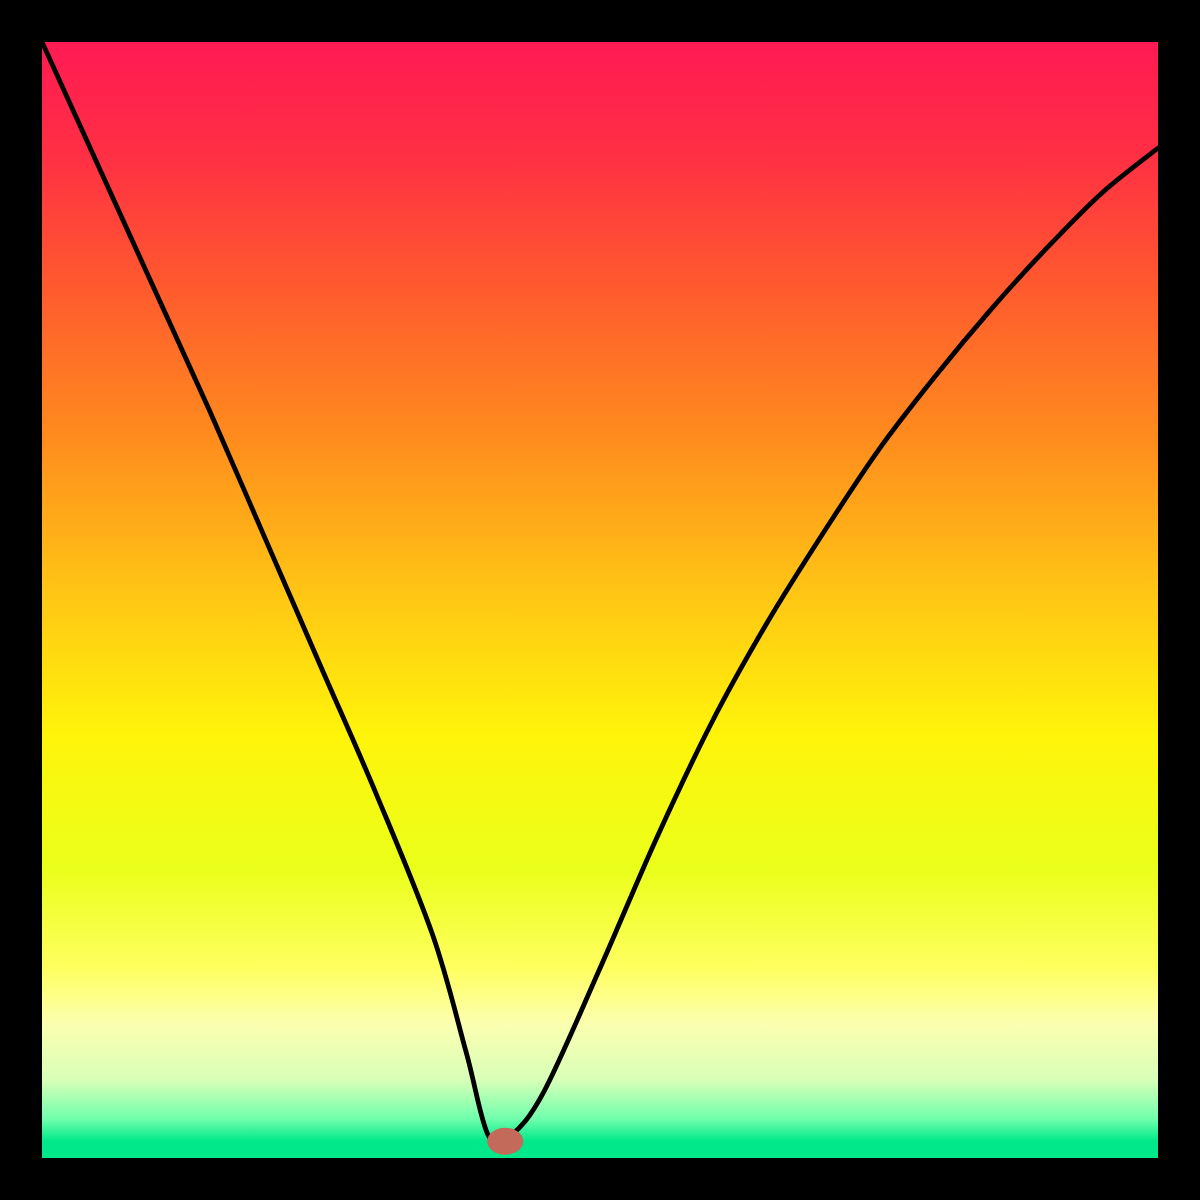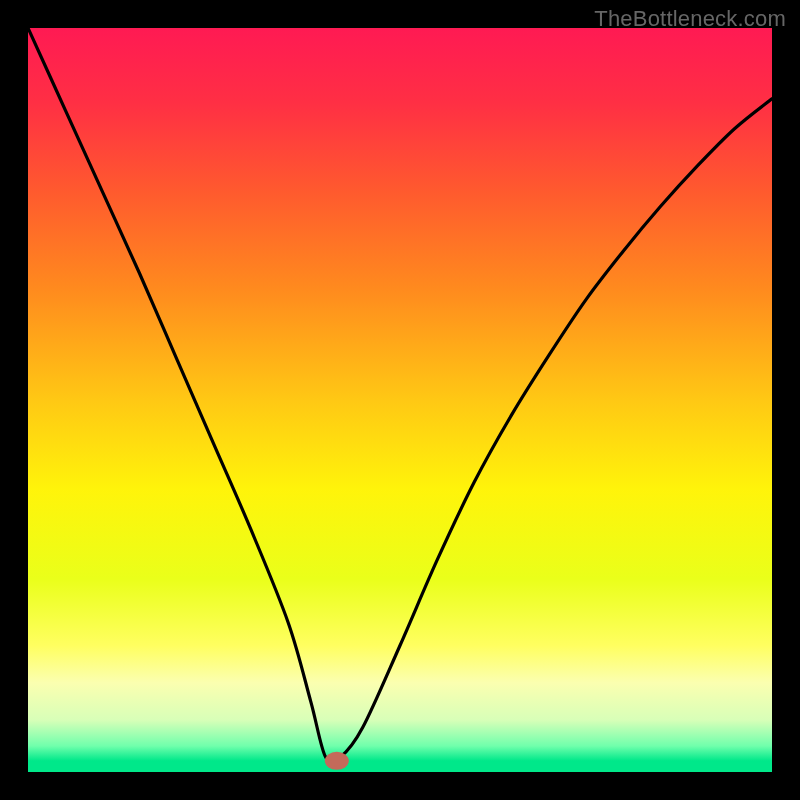--- a/index.html
+++ b/index.html
@@ -36,21 +36,20 @@
     font-weight: 500;
     letter-spacing: 0.2px;
   }
   svg { display: block; }
 </style>
 </head>
 <body>
 
 <div class="frame">
 
-  <div class="watermark">TheBottleneck.com</div>
 
   <div class="plot-area">
     <svg id="plot-svg" width="744" height="744" viewBox="0 0 744 744">
       <defs>
         <linearGradient id="bg-grad" x1="0" y1="0" x2="0" y2="1">
             <stop offset="0%" stop-color="#ff1a53"></stop>
             <stop offset="10%" stop-color="#ff2f44"></stop>
             <stop offset="22%" stop-color="#ff5a2e"></stop>
             <stop offset="35%" stop-color="#ff8a1e"></stop>
             <stop offset="50%" stop-color="#ffc814"></stop>

